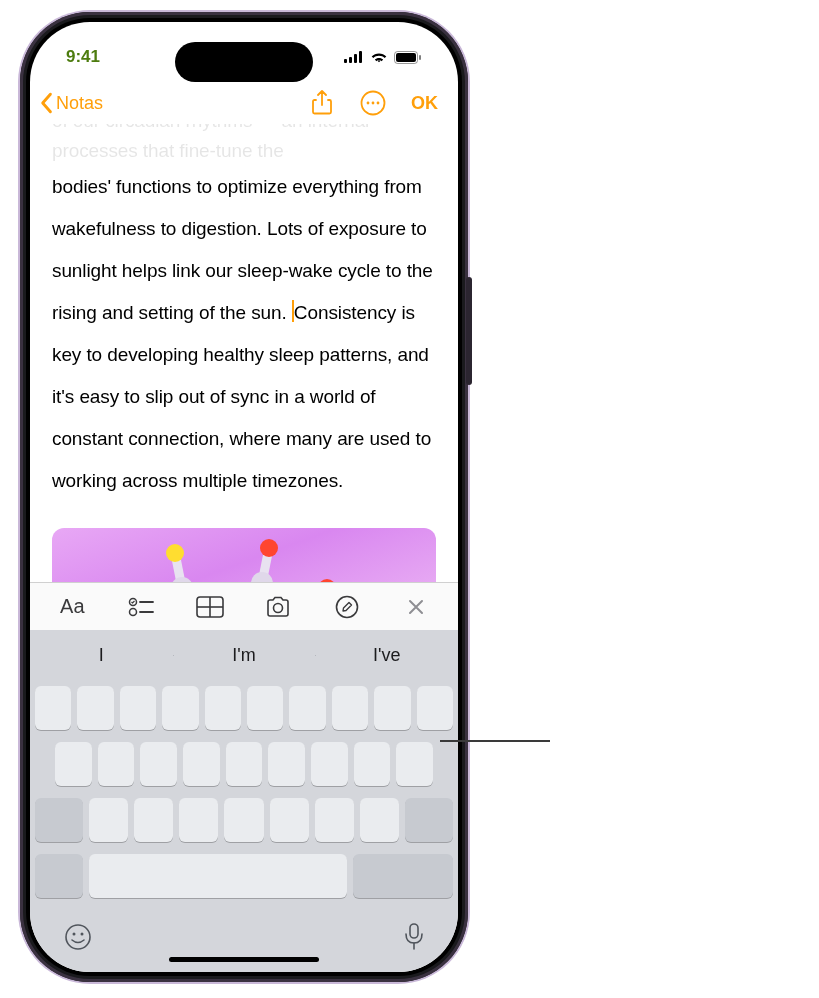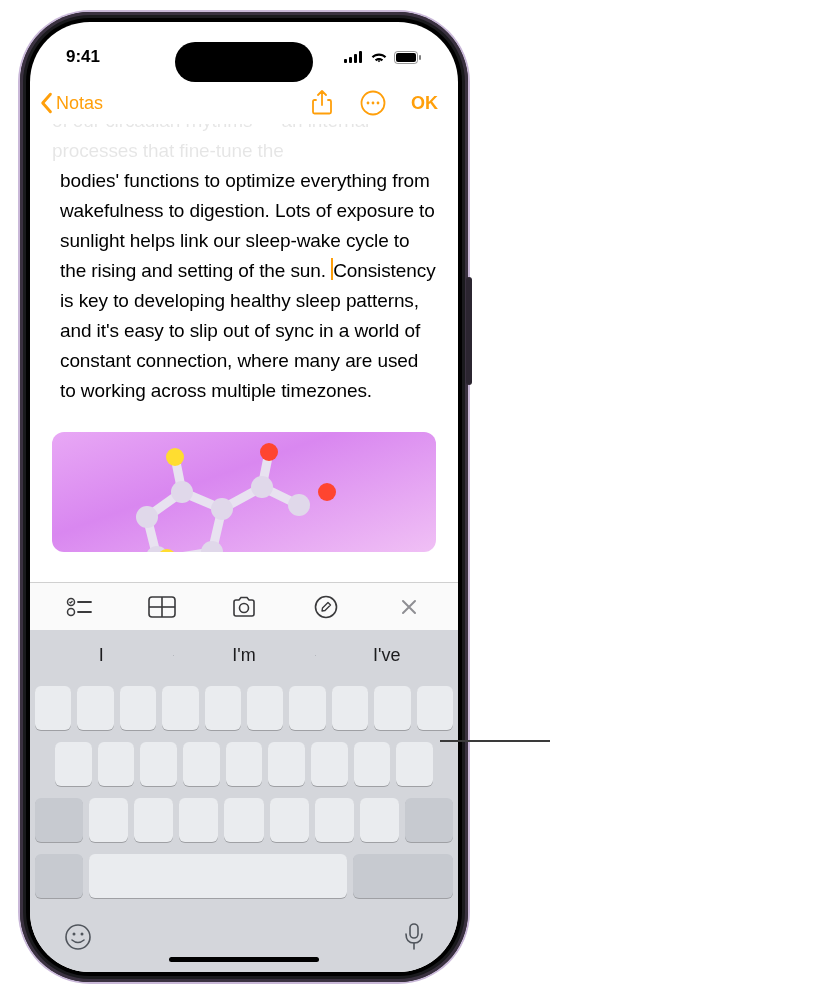--- a/index.html
+++ b/index.html
@@ -56,21 +56,21 @@
     z-index: 100;
   }
   .status-bar {
     height: 60px;
     display: flex;
     justify-content: space-between;
     align-items: center;
     padding: 10px 36px 0 36px;
     font-size: 17px;
     font-weight: 600;
-    color: #000000;
+    color: #4d7c0f;
   }
   .status-right { display: flex; align-items: center; gap: 6px; }
   .status-right svg { display: block; }
   .nav-bar {
     height: 42px;
     display: flex;
     align-items: center;
     padding: 0 14px 0 8px;
     gap: 13px;
   }
@@ -91,24 +91,23 @@
     line-height: 30px;
     position: absolute;
     top: -78px;
     left: 22px;
     right: 22px;
     letter-spacing: -0.1px;
   }
   .body-text {
     color: #000;
     font-size: 19px;
-    line-height: 30px;
+    line-height: 42px;
     padding-top: 42px;
     letter-spacing: -0.1px;
-    margin-left: 8px;
   }
   .cursor-mark {
     display: inline-block;
     width: 2px;
     height: 22px;
     background: #ff9f0a;
     vertical-align: -3px;
   }
   .note-image {
     margin-top: 26px;
@@ -270,20 +269,23 @@
             <circle class="atom-c" cx="212" cy="68" r="11"></circle>
             <circle class="atom-s" cx="80" cy="122" r="10"></circle>
             <circle class="atom-s" cx="88" cy="20" r="9"></circle>
             <circle class="atom-o" cx="182" cy="15" r="9"></circle>
             <circle class="atom-o" cx="240" cy="55" r="9"></circle>
           </svg>
         </div>
       </div>
 
       <div class="format-bar">
+        <div class="fmt-btn" style="font-size:20px;">
+          <span>Aa</span>
+        </div>
         <div class="fmt-btn">
           <svg width="26" height="20" viewBox="0 0 26 20">
               <circle cx="5" cy="5" r="3.5" stroke="#3a3a3c" stroke-width="1.5" fill="none"></circle>
               <path d="M3.5 5 l1 1 l2 -2" stroke="#3a3a3c" stroke-width="1.2" fill="none"></path>
               <circle cx="5" cy="15" r="3.5" stroke="#3a3a3c" stroke-width="1.5" fill="none"></circle>
               <line x1="12" y1="5" x2="25" y2="5" stroke="#3a3a3c" stroke-width="1.8" stroke-linecap="round"></line>
               <line x1="12" y1="15" x2="25" y2="15" stroke="#3a3a3c" stroke-width="1.8" stroke-linecap="round"></line>
             </svg>
         </div>
         <div class="fmt-btn">

